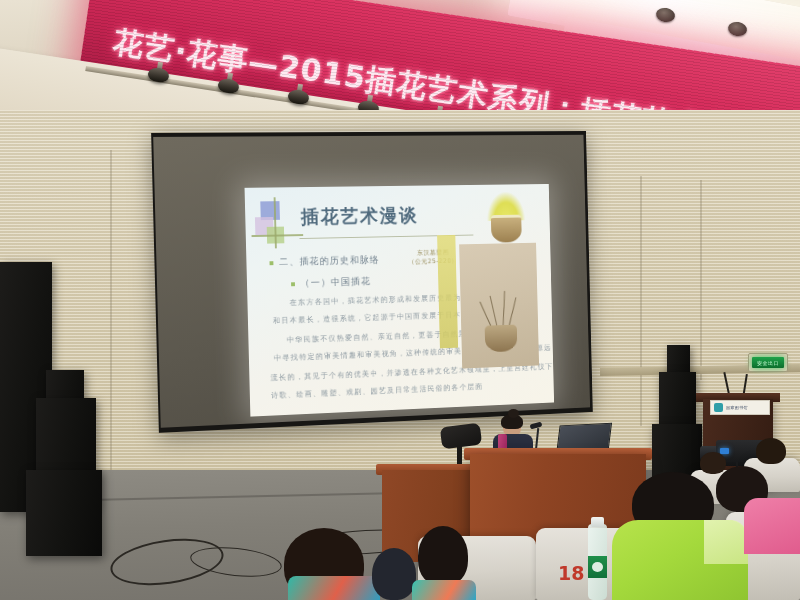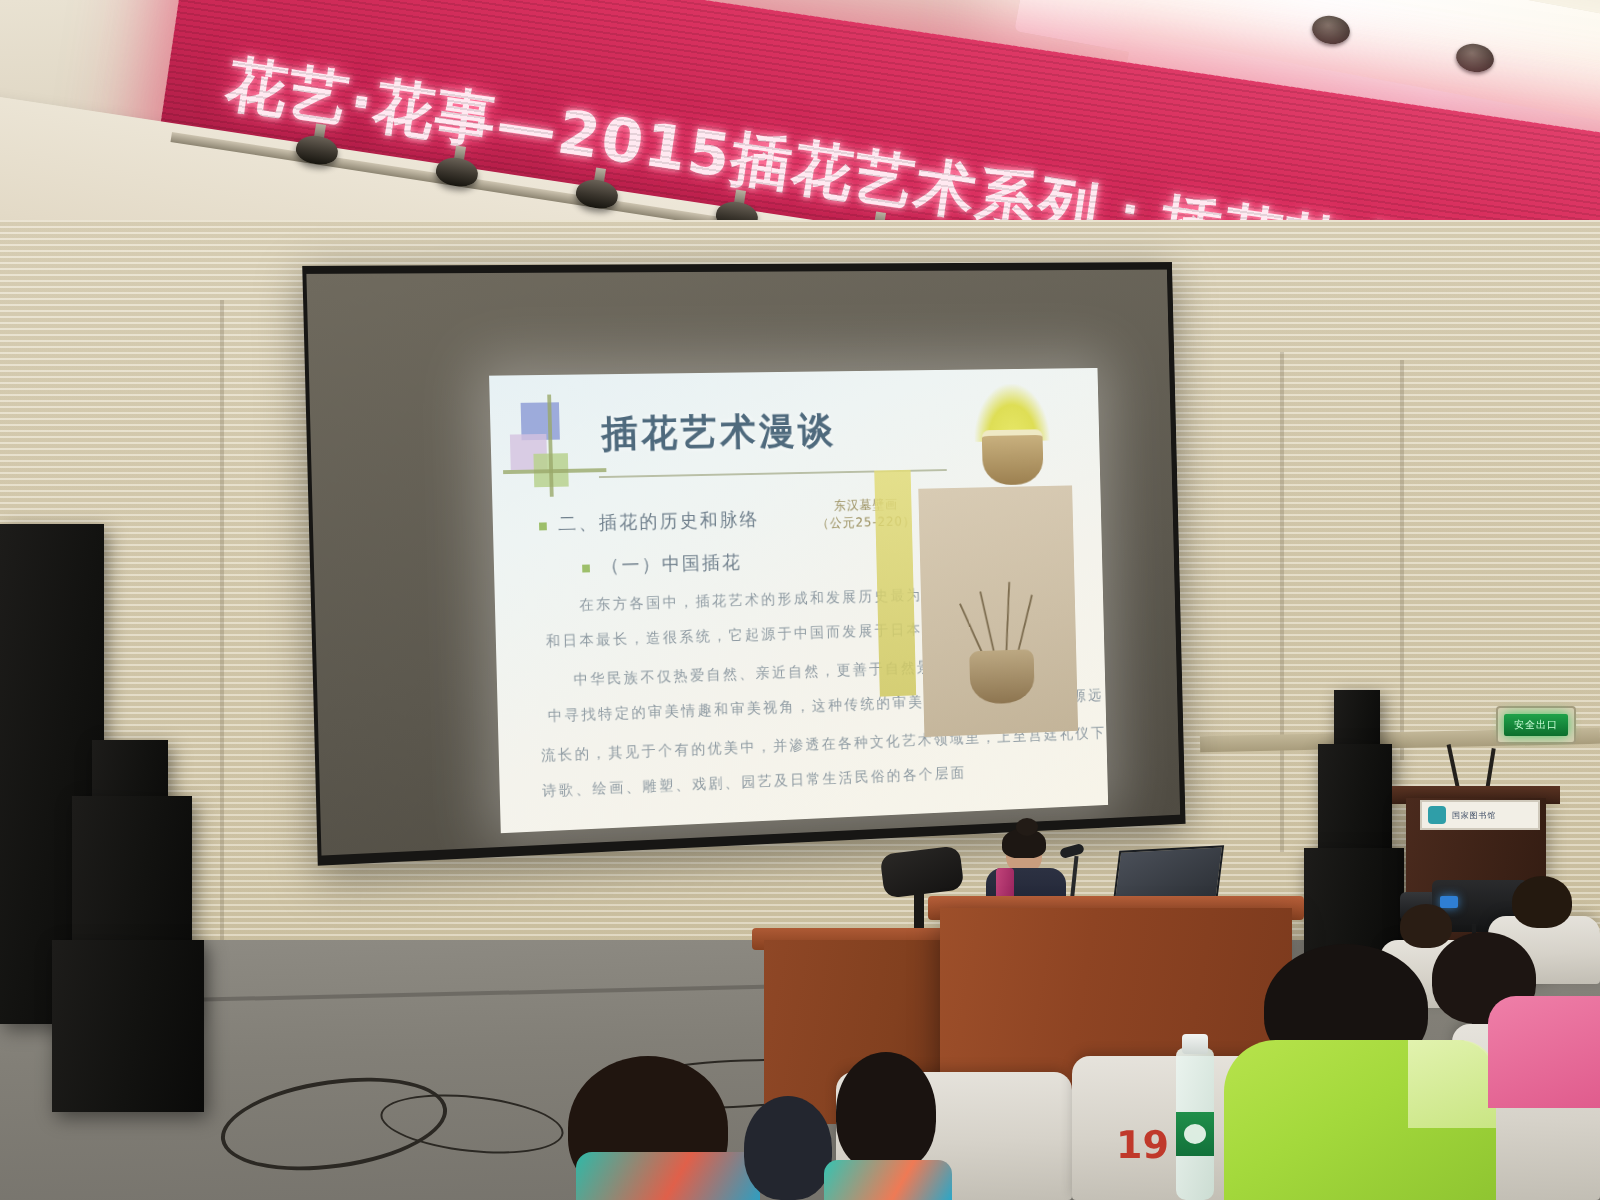--- a/index.html
+++ b/index.html
@@ -554,21 +554,21 @@
   <div class="camera"></div>
   <div class="camera-led"></div>
   <div class="tripod"></div>
 
   <div class="seatback" style="left:418px;top:536px;width:118px;height:64px;"></div>
   <div class="seatback" style="left:536px;top:528px;width:104px;height:72px;"></div>
   <div class="seatback" style="left:726px;top:512px;width:74px;height:88px;"></div>
   <div class="seatback" style="left:690px;top:470px;width:58px;height:34px;"></div>
   <div class="seatback" style="left:744px;top:458px;width:56px;height:34px;"></div>
 
-  <div class="seat-num" style="left:558px;top:562px;">19</div>
+  <div class="seat-num" style="left:558px;top:562px;">18</div>
 
   <div class="bottle"></div>
   <div class="bottle-cap"></div>
   <div class="bottle-label"></div>
 
   <div class="head" style="left:276px;top:528px;width:96px;height:72px;">
     <div class="skull" style="left:8px;top:0;width:80px;height:72px;background:#20150f;"></div>
   </div>
   <div style="position:absolute;left:288px;top:576px;width:92px;height:24px;background:linear-gradient(120deg,#2fb9a8,#e0604a 55%,#2f9ec0);border-radius:8px 8px 0 0;"></div>
 

